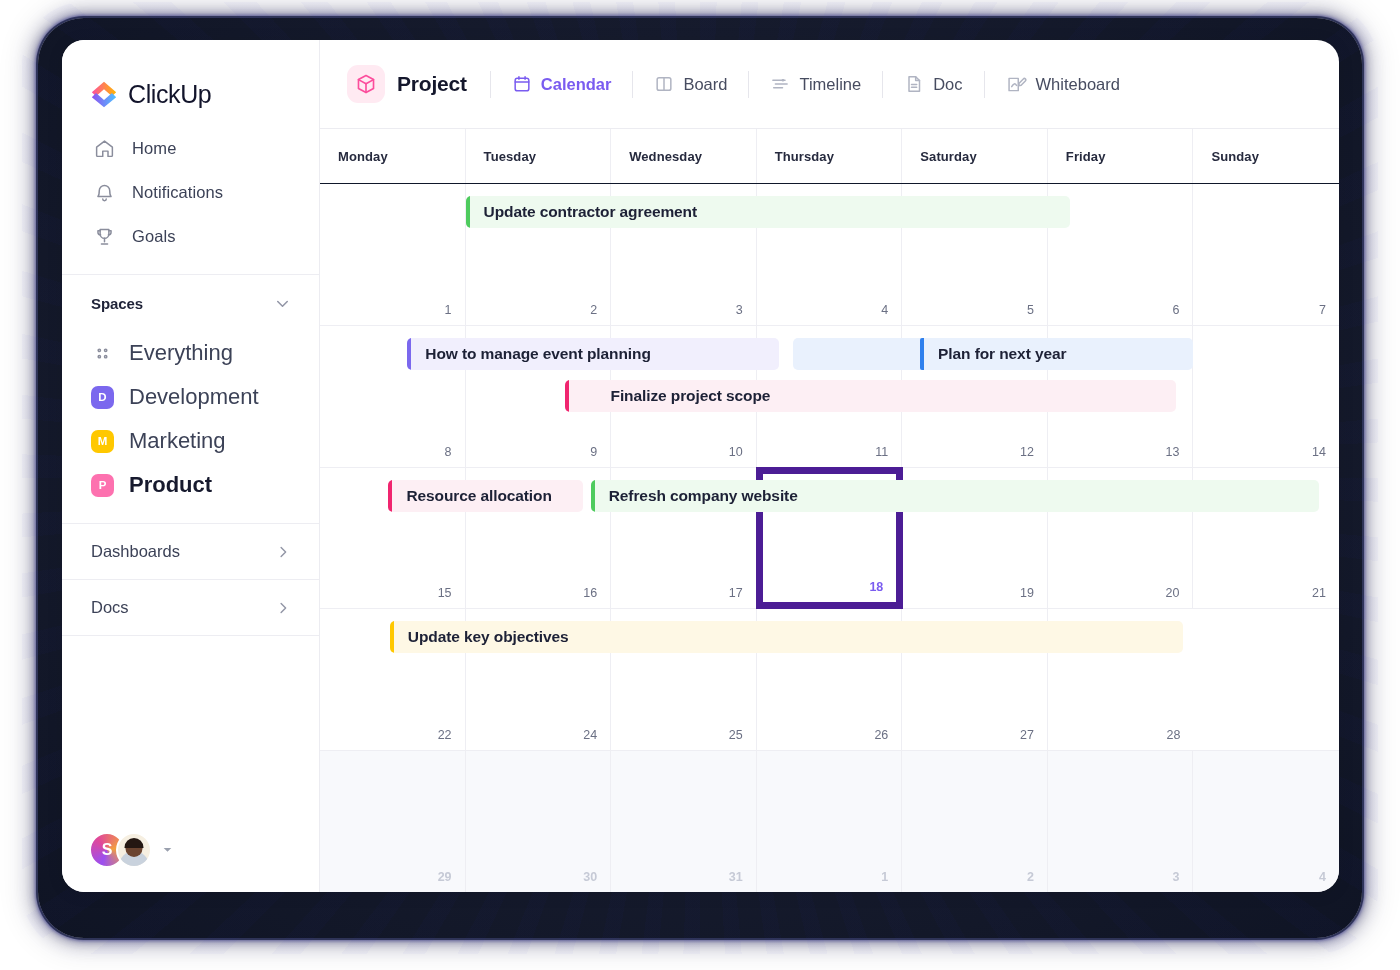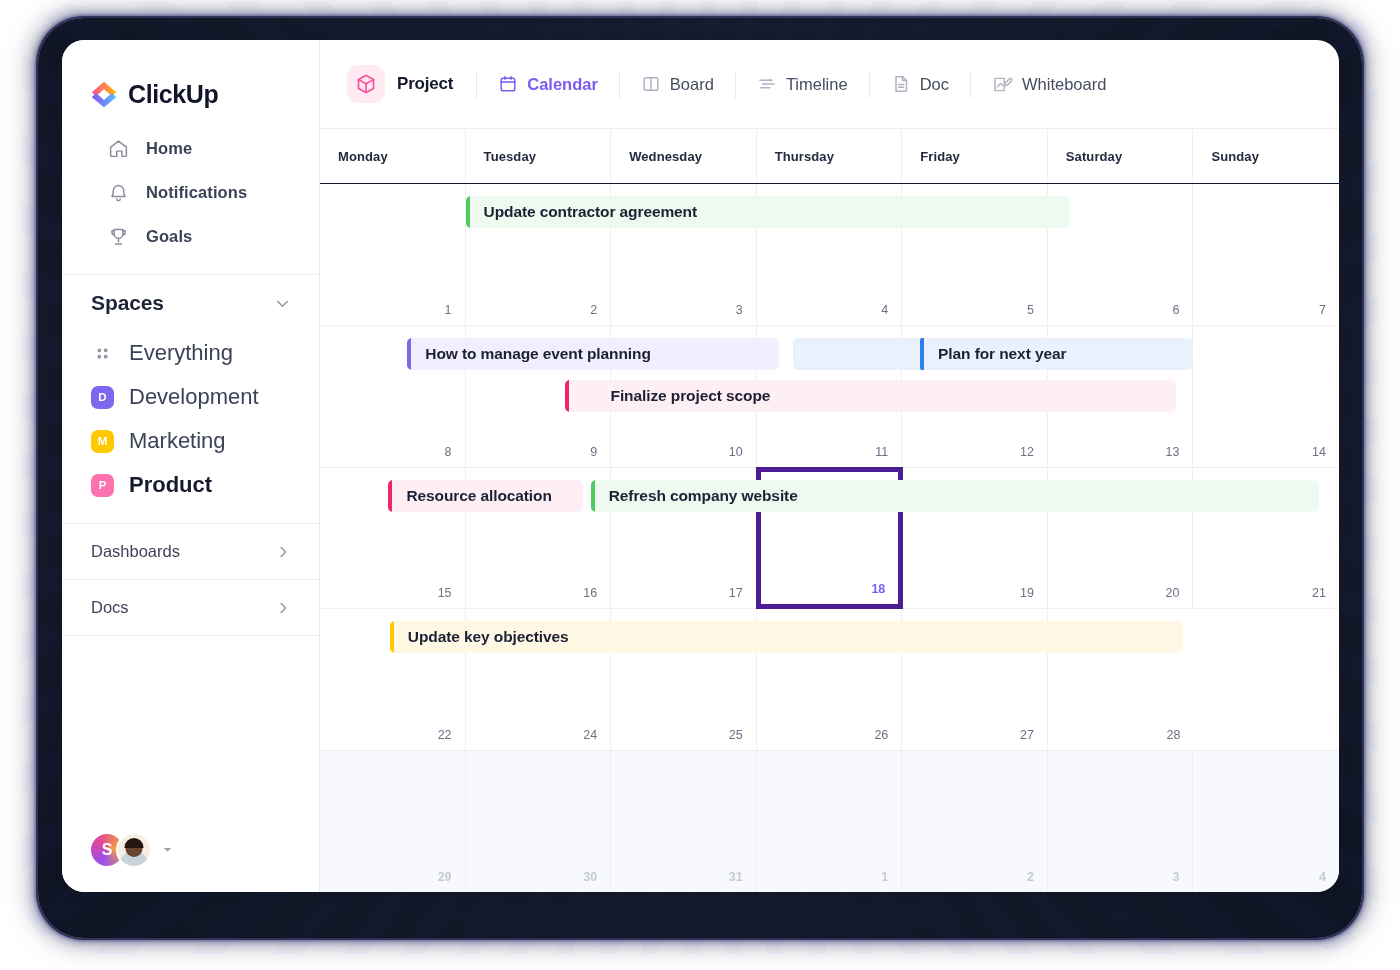--- a/index.html
+++ b/index.html
@@ -59,25 +59,25 @@
     flex: 0 0 258px;
   }
 
   .logo-row {
     display: flex; align-items: center; gap: 9px;
     padding: 30px 0 0 27px;
     height: 78px;
   }
   .logo-mark { width: 30px; height: 30px; flex: 0 0 30px; }
   .logo-text {
-    font-size: 25px; font-weight: bold; color: #12142b;
+    font-size: 25px; font-weight: normal; color: #12142b;
     letter-spacing: -.4px;
   }
 
-  .nav-list { padding: 8px 0 0 16px; font-weight: bold; }
+  .nav-list { padding: 8px 0 0 2px; }
   .nav-item {
     display: flex; align-items: center; gap: 17px;
     height: 44px;
     padding-left: 29px;
     cursor: pointer;
   }
   .nav-item .nav-ico {
     width: 22px; height: 22px; flex: 0 0 22px;
     display: flex; align-items: center; justify-content: center;
     color: #8a8d9c;
@@ -87,21 +87,21 @@
   }
 
   .divider { height: 1px; background: #ededf2; margin: 16px 0 0 0; }
 
   .section-head {
     display: flex; align-items: center; justify-content: space-between;
     padding: 0 27px 0 29px;
     height: 56px;
   }
   .section-head .title {
-    font-size: 21px; font-weight: bold; color: #1f2338; letter-spacing: -.1px;
+    font-size: 15px; font-weight: bold; color: #1f2338; letter-spacing: -.1px;
   }
   .chev { color: #9296a6; display: flex; }
 
   .space-item {
     display: flex; align-items: center; gap: 15px;
     height: 44px; padding-left: 29px; cursor: pointer;
   }
   .space-badge {
     width: 23px; height: 23px; flex: 0 0 23px;
     border-radius: 7px;
@@ -155,21 +155,21 @@
   }
   .proj {
     display: flex; align-items: center; gap: 12px;
     padding-right: 23px;
   }
   .proj-ico {
     width: 38px; height: 38px; border-radius: 11px;
     background: #ffeaf2;
     display: flex; align-items: center; justify-content: center;
   }
-  .proj-name { font-size: 17px; font-weight: bold; color: #14172c; letter-spacing: -.2px; }
+  .proj-name { font-size: 21px; font-weight: bold; color: #14172c; letter-spacing: -.2px; }
 
   .vsep { width: 1px; height: 27px; background: #e6e6ec; }
 
   .vtab {
     display: flex; align-items: center; gap: 9px;
     padding: 0 21px;
     height: 40px;
     cursor: pointer;
   }
   .vtab .vt-label { font-size: 16.5px; color: #474c60; }
@@ -205,21 +205,21 @@
   .week:last-child { border-bottom: none; font-weight: bold; }
   .week.grey { background: #f8f9fc; }
 
   .wgrid {
     position: absolute; inset: 0;
     display: grid; grid-template-columns: repeat(7, 1fr);
   }
   .wgrid .cell { border-right: 1px solid #eeeef3; position: relative; }
   .wgrid .cell:last-child { border-right: none; }
   .wgrid .cell.today {
-    border: 5px solid #4c1d95;
+    border: 7px solid #4c1d95;
     margin: -1px -1px -1px -1px;
     z-index: 2;
     padding-left: 41px;
   }
   .daynum {
     position: absolute; right: 13px; bottom: 8px;
     font-size: 12.5px; color: #6b7084;
   }
   .daynum.muted { color: #c6cad6; }
   .daynum.today { color: #7a5cf0; font-weight: bold; }
@@ -464,22 +464,22 @@
         <span class="vt-label">Whiteboard</span>
       </div>
     </header>
 
     <div id="cal">
       <div id="dow">
         <div class="d">Monday</div>
         <div class="d">Tuesday</div>
         <div class="d">Wednesday</div>
         <div class="d">Thursday</div>
+        <div class="d">Saturday</div>
         <div class="d">Friday</div>
-        <div class="d">Saturday</div>
         <div class="d">Sunday</div>
       </div>
       <div id="weeks">
           <div class="week">
             <div class="wgrid">
               <div class="cell">
                 <span class="daynum">1</span>
               </div>
               <div class="cell">
                 <span class="daynum">2</span>

